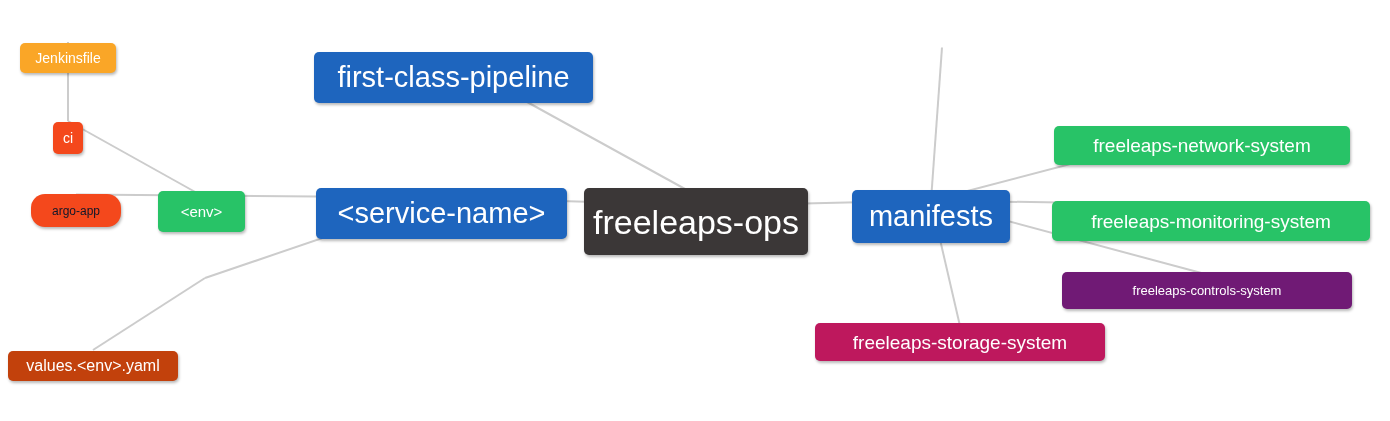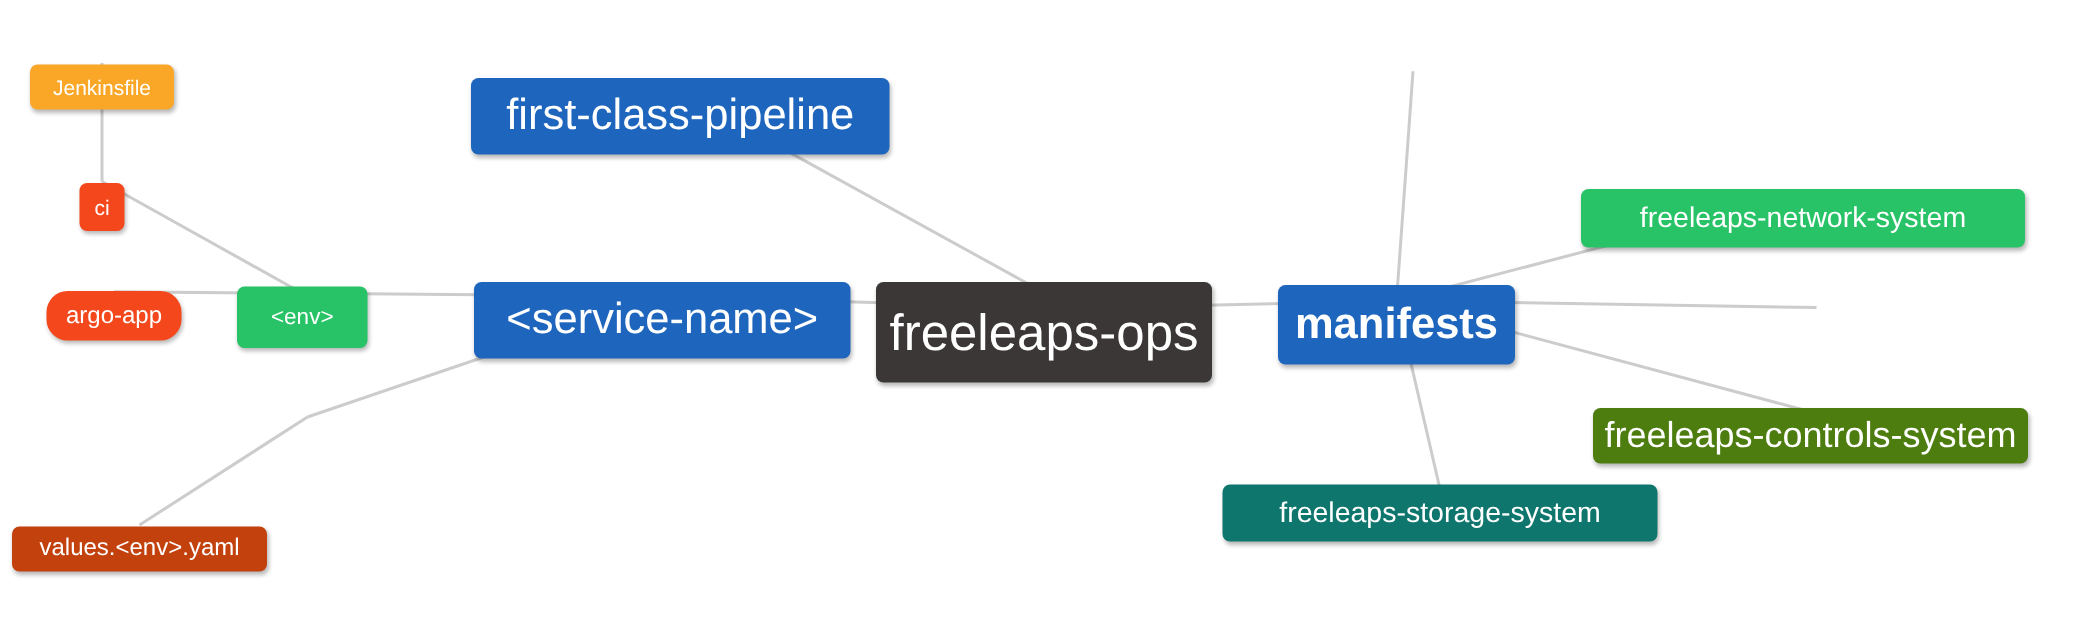--- a/index.html
+++ b/index.html
@@ -48,24 +48,25 @@
       <line x1="715" y1="205.5" x2="931" y2="200.5" stroke="#cccccc" stroke-width="2"></line>
       <line x1="931" y1="200.5" x2="942" y2="47.5" stroke="#cccccc" stroke-width="2"></line>
       <line x1="931" y1="200.5" x2="1202" y2="129.5" stroke="#cccccc" stroke-width="2"></line>
       <line x1="931" y1="200.5" x2="1211" y2="205" stroke="#cccccc" stroke-width="2"></line>
       <line x1="931" y1="200.5" x2="1207" y2="274.5" stroke="#cccccc" stroke-width="2"></line>
       <line x1="931" y1="200.5" x2="960" y2="326" stroke="#cccccc" stroke-width="2"></line>
     </svg>
   <div id="node-layer">
       <div class="node" style="left: 20px; top: 27px; width: 96px; height: 30px; font-size: 14px; background: rgb(250, 166, 39); color: rgb(255, 255, 255);">Jenkinsfile</div>
       <div class="node" style="left: 53px; top: 106px; width: 30px; height: 32px; font-size: 14px; background: rgb(244, 72, 28); color: rgb(255, 255, 255);">ci</div>
-      <div class="node" style="left: 31px; top: 178px; width: 90px; height: 33px; font-size: 16px; background: rgb(244, 72, 28); color: #ffffff; border-radius: 14px;">argo-app</div>
+      <div class="node" style="left: 31px; top: 178px; width: 90px; height: 33px; font-size: 12px; background: rgb(244, 72, 28); color: #0f172a; border-radius: 14px;">argo-app</div>
       <div class="node" style="left: 158px; top: 175px; width: 87px; height: 41px; font-size: 15px; background: rgb(40, 195, 103); color: rgb(255, 255, 255);">&lt;env&gt;</div>
       <div class="node" style="left: 8px; top: 335px; width: 170px; height: 30px; font-size: 16px; background: #c2410c; color: rgb(255, 255, 255);">values.&lt;env&gt;.yaml</div>
       <div class="node" style="left: 314px; top: 36px; width: 279px; height: 51px; font-size: 29px; background: rgb(30, 101, 190); color: rgb(255, 255, 255);">first-class-pipeline</div>
       <div class="node" style="left: 316px; top: 172px; width: 251px; height: 51px; font-size: 29px; background: rgb(30, 101, 190); color: rgb(255, 255, 255);">&lt;service-name&gt;</div>
       <div class="node" style="left: 584px; top: 172px; width: 224px; height: 67px; font-size: 34px; background: rgb(59, 55, 55); color: rgb(255, 255, 255);">freeleaps-ops</div>
-      <div class="node" style="left: 852px; top: 174px; width: 158px; height: 53px; font-size: 29px; background: rgb(30, 101, 190); color: rgb(255, 255, 255); font-weight: bold;">manifests</div>
+      <div class="node" style="left: 852px; top: 174px; width: 158px; height: 53px; font-size: 29px; background: rgb(30, 101, 190); color: rgb(255, 255, 255);">manifests</div>
       <div class="node" style="left: 1054px; top: 110px; width: 296px; height: 39px; font-size: 19px; background: rgb(40, 195, 103); color: rgb(255, 255, 255);">freeleaps-network-system</div>
-      <div class="node" style="left: 1062px; top: 256px; width: 290px; height: 37px; font-size: 24px; background: #4d7c0f; color: rgb(255, 255, 255);">freeleaps-controls-system</div>
-      <div class="node" style="left: 815px; top: 307px; width: 290px; height: 38px; font-size: 19px; background: #0f766e; color: rgb(255, 255, 255);">freeleaps-storage-system</div>
+      <div class="node" style="left: 1052px; top: 185px; width: 318px; height: 40px; font-size: 19px; background: rgb(40, 195, 103); color: rgb(255, 255, 255);">freeleaps-monitoring-system</div>
+      <div class="node" style="left: 1062px; top: 256px; width: 290px; height: 37px; font-size: 13px; background: #701a75; color: rgb(255, 255, 255);">freeleaps-controls-system</div>
+      <div class="node" style="left: 815px; top: 307px; width: 290px; height: 38px; font-size: 19px; background: #be185d; color: rgb(255, 255, 255);">freeleaps-storage-system</div>
     </div>
 </div>
 
 </body></html>

